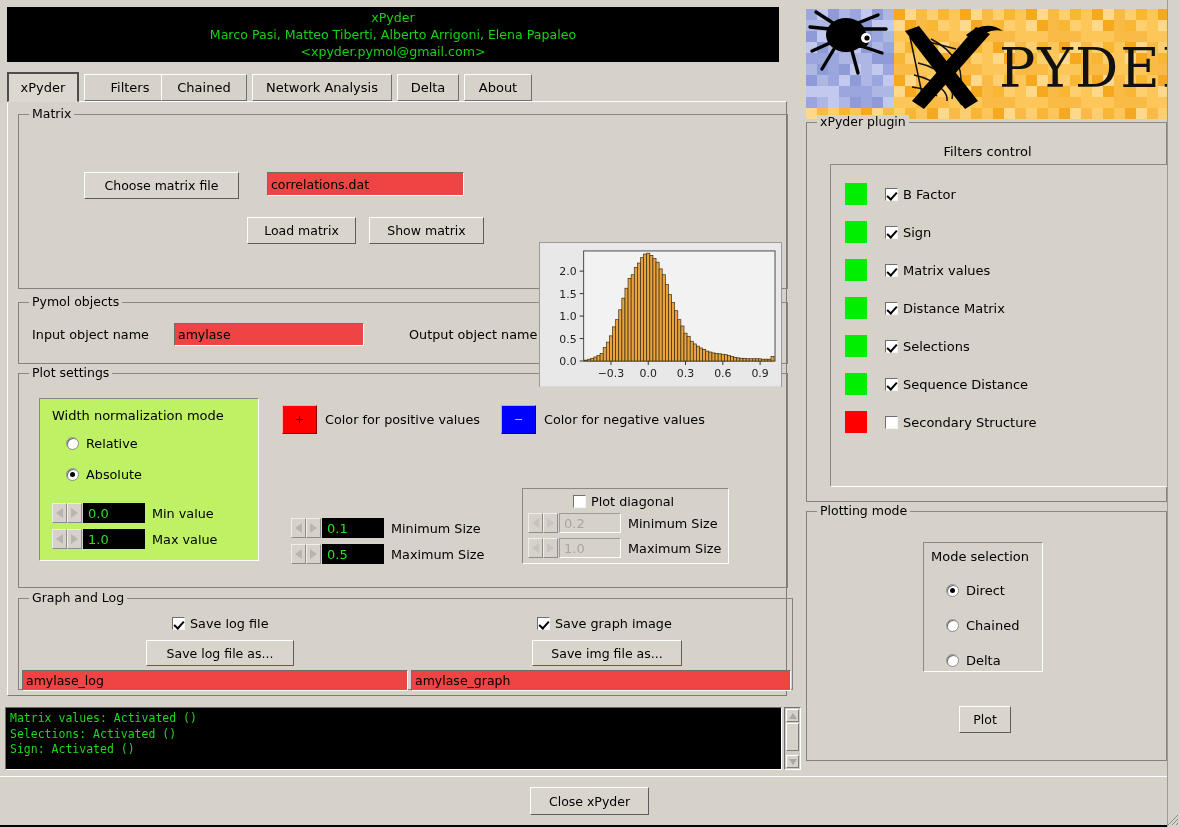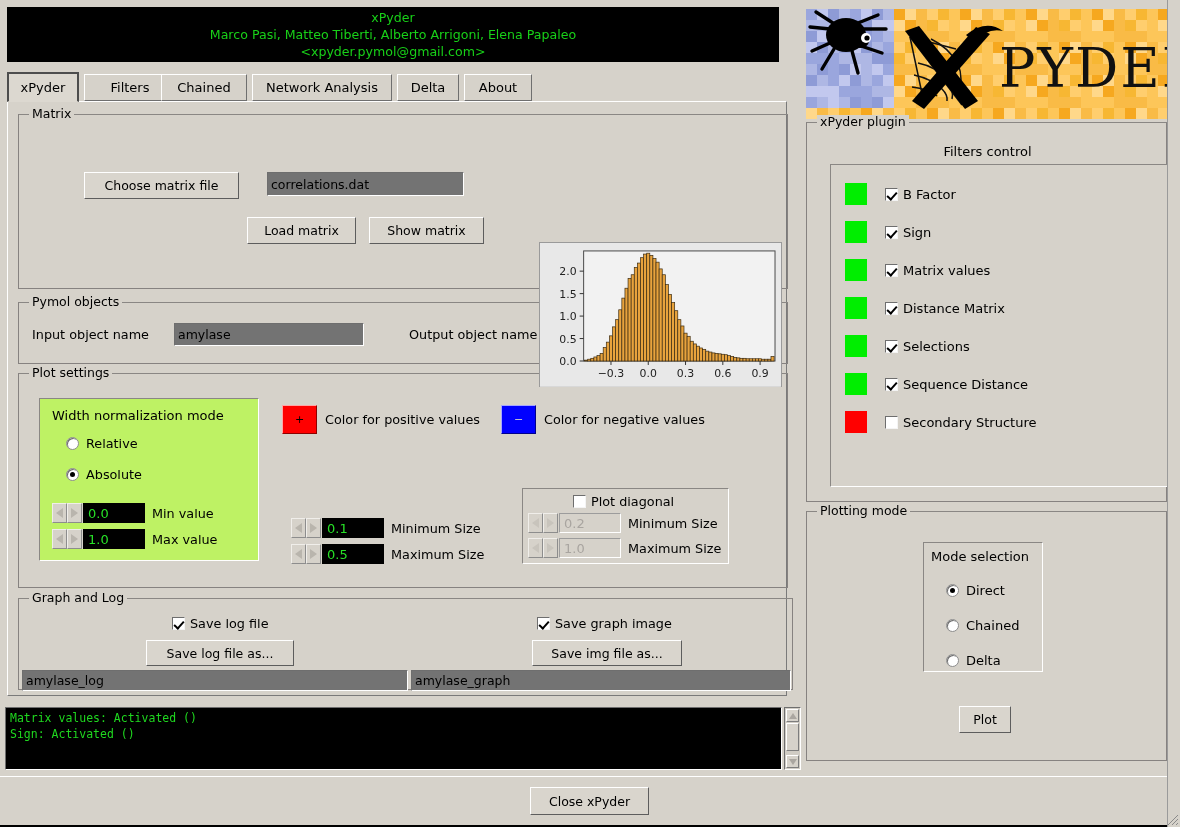--- a/index.html
+++ b/index.html
@@ -25,21 +25,21 @@
     border-bottom: 1px solid #5d5d5d;
     font-family: "DejaVu Sans", sans-serif;
     font-size: 12.5px;
     color: #000;
     text-align: center;
     cursor: default;
     display: flex; align-items: center; justify-content: center;
     white-space: nowrap;
   }
   .entry {
-    background: #737373;
+    background: #ef4444;
     border-top: 1px solid #6e6e6e;
     border-left: 1px solid #6e6e6e;
     border-right: 1px solid #ffffff;
     border-bottom: 1px solid #ffffff;
     font-family: "DejaVu Sans", sans-serif;
     font-size: 12.5px;
     color: #000;
     display: flex; align-items: center;
     padding-left: 3px;
     overflow: hidden; white-space: nowrap;
@@ -561,20 +561,21 @@
           <line x1="184.36363636363637" y1="119" x2="184.36363636363637" y2="123" stroke="#333" stroke-width="1"></line>
           <text x="184.36363636363637" y="135" text-anchor="middle" font-family="DejaVu Sans, sans-serif" font-size="11" fill="#222">0.6</text>
           <line x1="221.96103896103895" y1="119" x2="221.96103896103895" y2="123" stroke="#333" stroke-width="1"></line>
           <text x="221.96103896103895" y="135" text-anchor="middle" font-family="DejaVu Sans, sans-serif" font-size="11" fill="#222">0.9</text>
         </svg>
     </div>
   </div>
 
   <div id="logbox" style="color: rgb(31, 216, 31);">
       <div>Matrix values: Activated ()</div>
+      <div>Selections: Activated ()</div>
       <div>Sign: Activated ()</div>
     </div>
   <div id="logscroll">
     <div class="sb-arrow" style="top:1px;">
         <span class="tri-up"></span>
       </div>
     <div id="sb-thumb"></div>
     <div class="sb-arrow" style="bottom:1px;">
         <span class="tri-dn"></span>
       </div>

